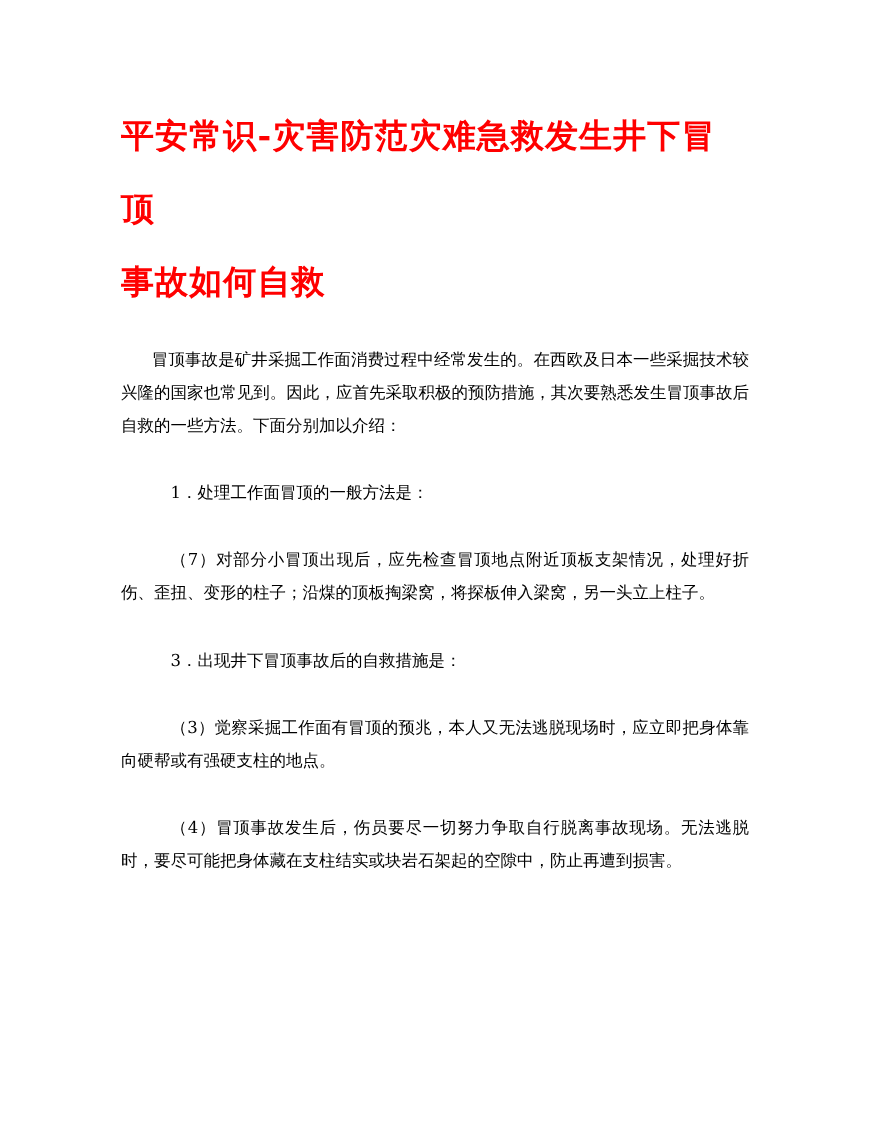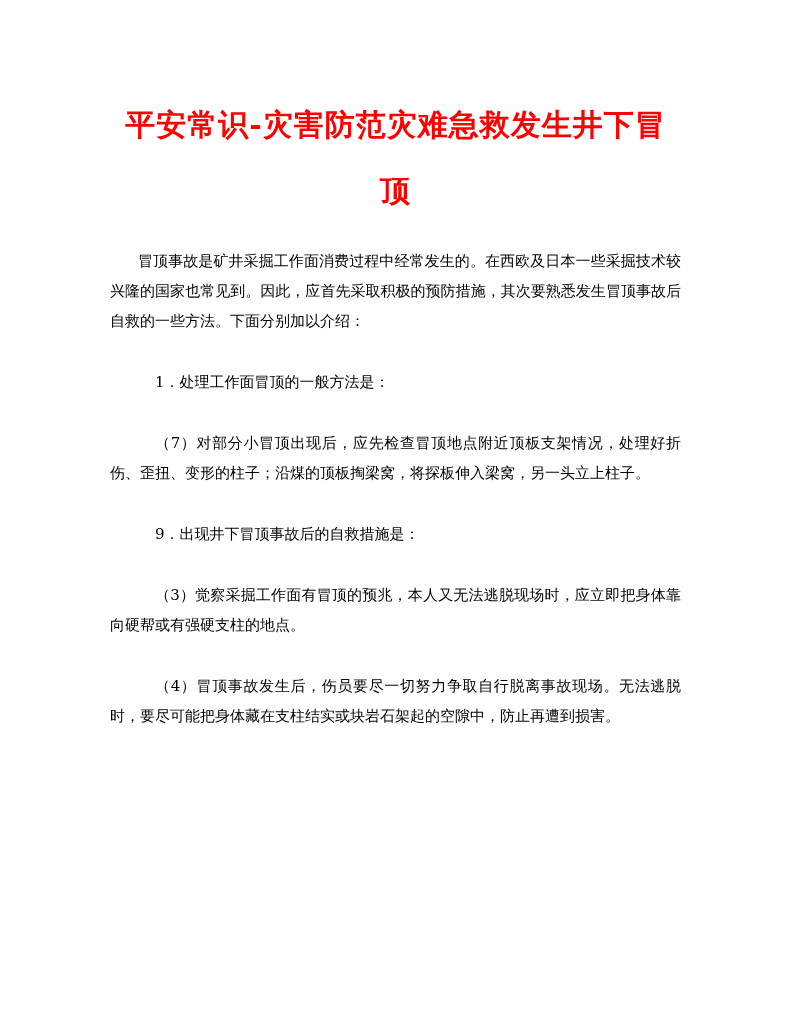--- a/index.html
+++ b/index.html
@@ -17,43 +17,44 @@
     padding: 92px 111px 0 110px;
     font-family: "DejaVu Serif", "Liberation Serif", serif;
     color: #000000;
     overflow: hidden;
   }
   .title {
     margin: 0 0 22px 0;
     font-size: 30px;
     line-height: 66px;
     font-weight: bold;
-    text-align: center;
+    text-align: left;
     letter-spacing: 1px;
   }
   .title-line { display: block; }
   .doc-body { }
   .para {
     margin: 0 0 31px 0;
     font-size: 15px;
     line-height: 30px;
     text-align: justify;
     word-break: break-all;
   }
   .para.indent-normal { text-indent: 28px; }
   .para.indent-deep   { text-indent: 45px; }
 </style>
 </head>
 <body>
 
 <div class="page" style="background: rgb(255, 255, 255); color: rgb(0, 0, 0);">
   <h1 class="title" style="color: rgb(255, 0, 0);">
     <span class="title-line">平安常识-灾害防范灾难急救发生井下冒顶</span>
+    <span class="title-line">事故如何自救</span>
   </h1>
   <div class="doc-body" id="paragraphs">
       <p class="para indent-normal">冒顶事故是矿井采掘工作面消费过程中经常发生的。在西欧及日本一些采掘技术较兴隆的国家也常见到。因此，应首先采取积极的预防措施，其次要熟悉发生冒顶事故后自救的一些方法。下面分别加以介绍：</p>
       <p class="para indent-deep">1．处理工作面冒顶的一般方法是：</p>
       <p class="para indent-deep">（7）对部分小冒顶出现后，应先检查冒顶地点附近顶板支架情况，处理好折伤、歪扭、变形的柱子；沿煤的顶板掏梁窝，将探板伸入梁窝，另一头立上柱子。</p>
-      <p class="para indent-deep">9．出现井下冒顶事故后的自救措施是：</p>
+      <p class="para indent-deep">3．出现井下冒顶事故后的自救措施是：</p>
       <p class="para indent-deep">（3）觉察采掘工作面有冒顶的预兆，本人又无法逃脱现场时，应立即把身体靠向硬帮或有强硬支柱的地点。</p>
       <p class="para indent-deep">（4）冒顶事故发生后，伤员要尽一切努力争取自行脱离事故现场。无法逃脱时，要尽可能把身体藏在支柱结实或块岩石架起的空隙中，防止再遭到损害。</p>
     </div>
 </div>
 
 </body></html>

